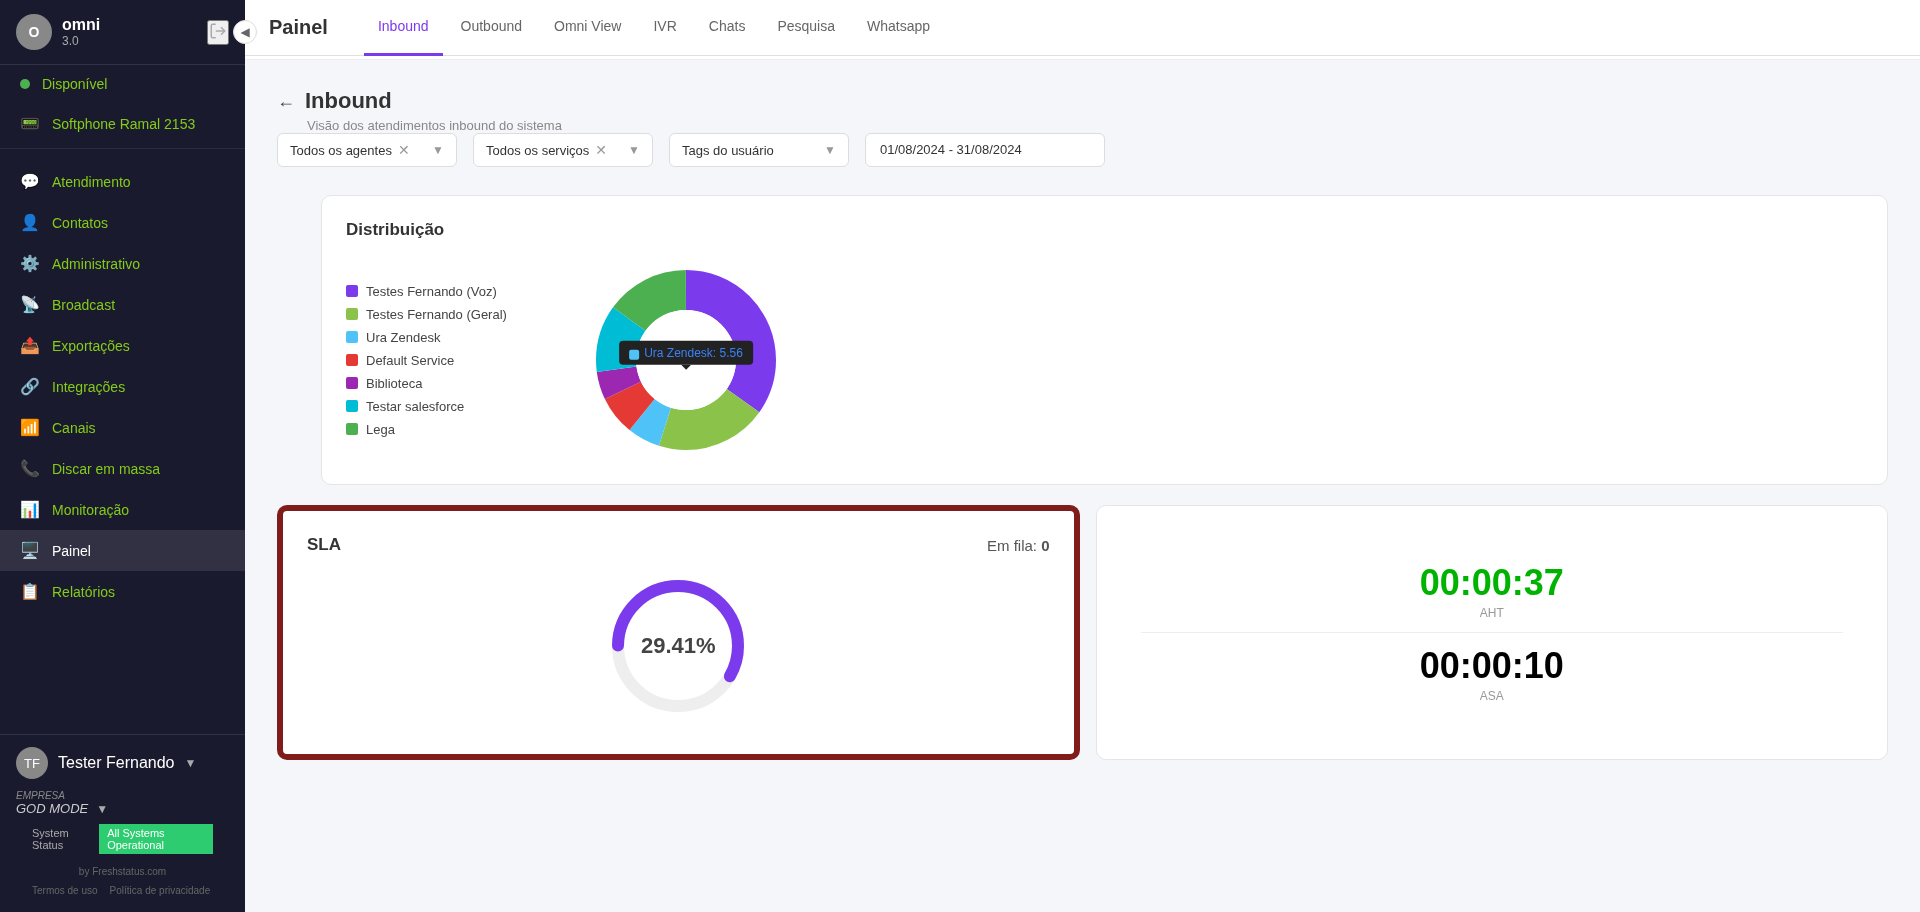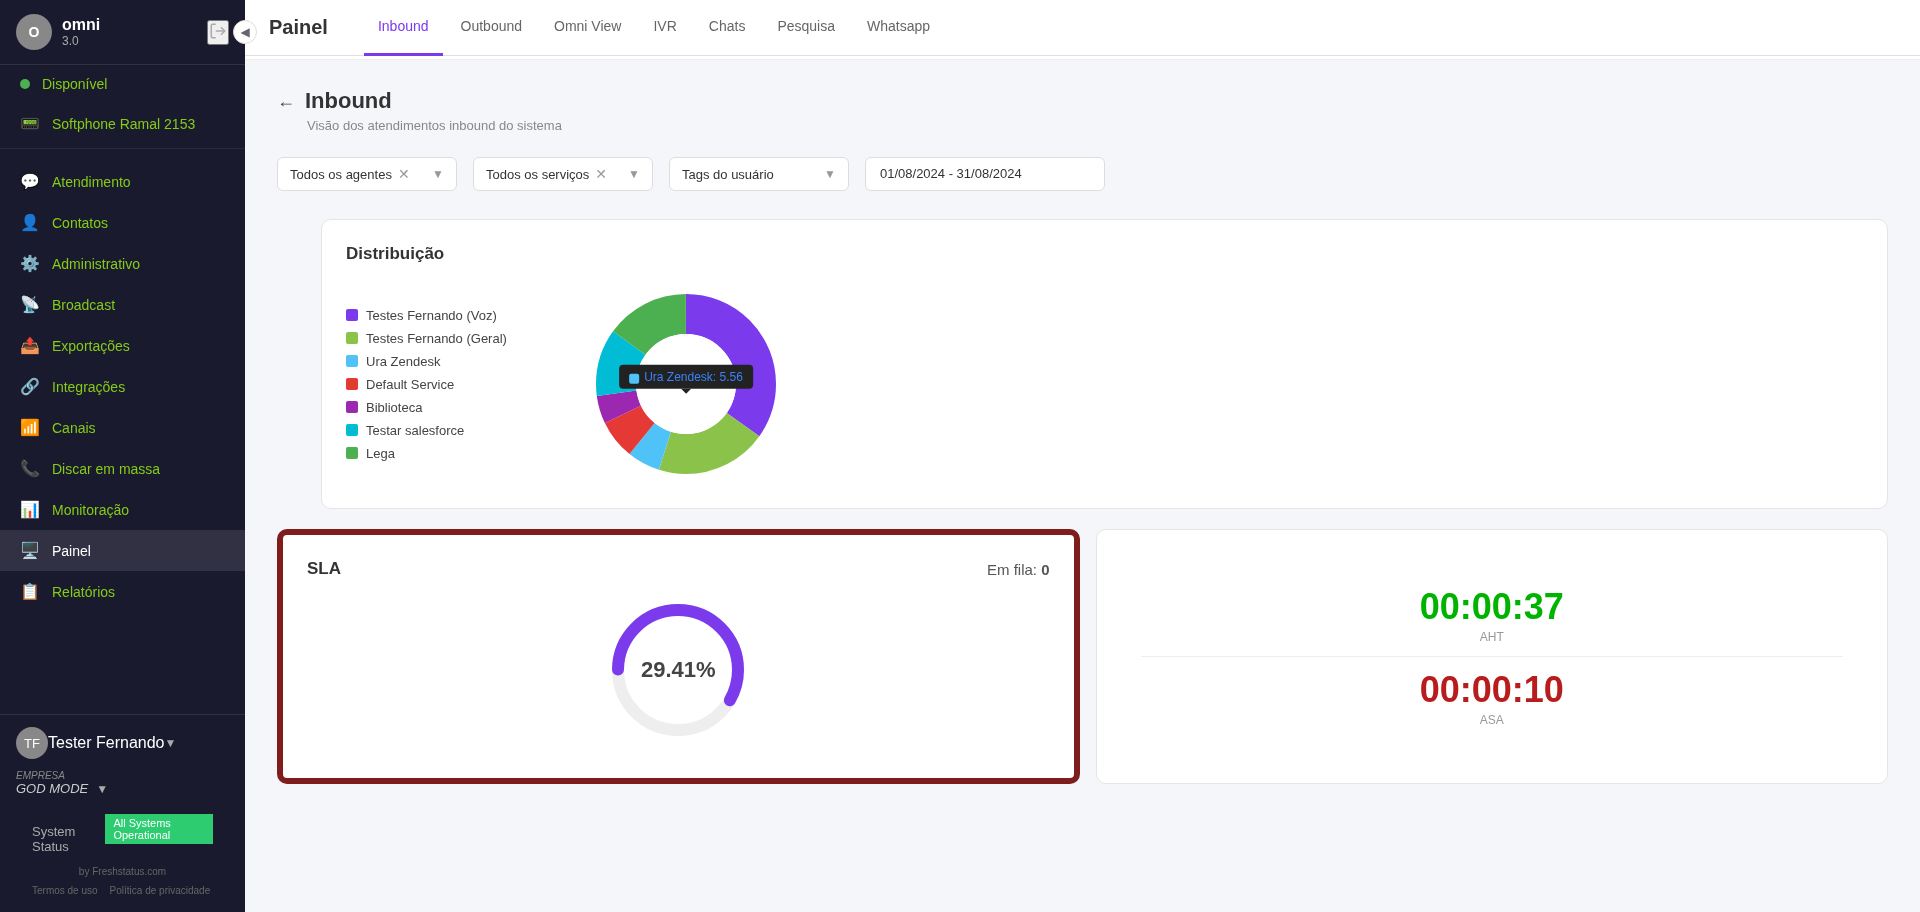--- a/index.html
+++ b/index.html
@@ -44,21 +44,21 @@
       font-size: 14px;
       transition: background 0.15s;
     }
     .sidebar-item.active { color: #fff; background: rgba(255,255,255,0.1); }
     .sidebar-item .dot {
       width: 10px; height: 10px; border-radius: 50%; background: #4caf50;
     }
     .sidebar-item .icon { font-size: 16px; width: 20px; text-align: center; }
 
     .sidebar-footer { padding: 12px 16px; border-top: 1px solid rgba(255,255,255,0.1); }
-    .sidebar-user { display: flex; align-items: center; cursor: pointer; }
+    .sidebar-user { display: flex; align-items: center; gap: 10px; cursor: pointer; }
     .sidebar-user-avatar { width: 32px; height: 32px; border-radius: 50%; background: #888; display:flex;align-items:center;justify-content:center; font-size:13px;color:#fff; }
     .sidebar-company-label { font-size: 10px; color: #888; text-transform: uppercase; }
     .system-status { margin: 8px 16px; display: flex; gap: 8px; align-items: center; }
     .system-status-badge { background: #2ecc71; color: #fff; font-size: 11px; padding: 3px 8px; border-radius: 0; }
     .powered-by { font-size: 10px; color: #666; text-align: center; padding: 4px; }
     .footer-links { font-size: 10px; color: #666; padding: 4px 16px; display: flex; gap: 12px; }
 
     
     .main { flex: 1; display: flex; flex-direction: column; overflow: hidden; }
     .topbar {
@@ -88,21 +88,21 @@
       flex: 1;
       overflow-y: auto;
       background: #f5f6fa;
       padding: 0;
     }
     .inner-content { padding: 28px 32px; }
 
     .section-header { display: flex; align-items: center; gap: 10px; margin-bottom: 4px; }
     .back-arrow { font-size: 18px; color: #444; cursor: pointer; }
     .section-title { font-size: 22px; font-weight: 600; color: #333; }
-    .section-subtitle { font-size: 13px; color: #888; margin-left: 30px; margin-bottom: 24px; }
+    .section-subtitle { font-size: 13px; color: #888; margin-left: 30px; }
 
     
     .filters { display: flex; gap: 16px; margin-bottom: 28px; flex-wrap: wrap; }
     .filter-select {
       display: flex; align-items: center; gap: 6px;
       border: 1px solid #ddd;
       border-radius: 6px;
       padding: 8px 12px;
       background: #fff;
       font-size: 13px;
@@ -179,21 +179,21 @@
       position: absolute; top: 50%; left: 50%;
       transform: translate(-50%, -50%);
       font-size: 22px; font-weight: 600; color: #444;
     }
 
     
     .timer-section { padding: 20px 0; }
     .timer-row { display: flex; flex-direction: column; align-items: center; padding: 12px 0; }
     .timer-value { font-size: 36px; font-weight: 700; }
     .timer-value.green { color: #00b300; }
-    .timer-value.red { color: #b91c1c; }
+    .timer-value.red { color: #000000; }
     .timer-label { font-size: 12px; color: #999; margin-top: 2px; }
     .timer-divider { border: none; border-top: 1px solid #eee; margin: 0 20px; }
 
     
     .content::-webkit-scrollbar { width: 8px; }
     .content::-webkit-scrollbar-track { background: #f0f0f0; }
     .content::-webkit-scrollbar-thumb { background: #ccc; border-radius: 4px; }
   </style>
 </head>
 <body>
@@ -281,21 +281,21 @@
       <span style="color:#aaa;font-size:12px;">▼</span>
     </div>
     <div style="margin-top:11px;font-style:italic;">
       <div class="sidebar-company-label">EMPRESA</div>
       <div style="display:flex;align-items:center;gap:8px;">
         <span style="font-size:13px;color:#ccc;">GOD MODE</span>
         <span style="color:#aaa;font-size:12px;">▼</span>
       </div>
     </div>
     <div class="system-status">
-      <span style="font-size:13px;color:#aaa;margin-top:20px;">System Status</span>
+      <span style="font-size:11px;color:#aaa;">System Status</span>
       <span class="system-status-badge">All Systems Operational</span>
     </div>
     <div class="powered-by">by Freshstatus.com</div>
     <div class="footer-links">
       <a href="#" style="color:#666;text-decoration:none;font-size:10px;">Termos de uso</a>
       <a href="#" style="color:#666;text-decoration:none;font-size:10px;">Política de privacidade</a>
     </div>
   </div>
 </div>
 

